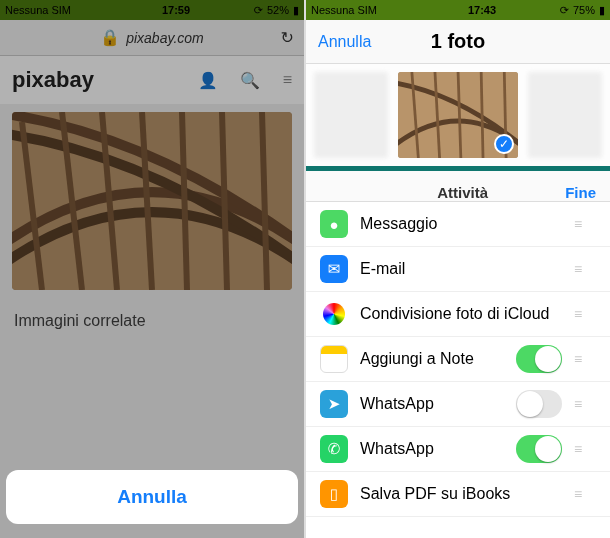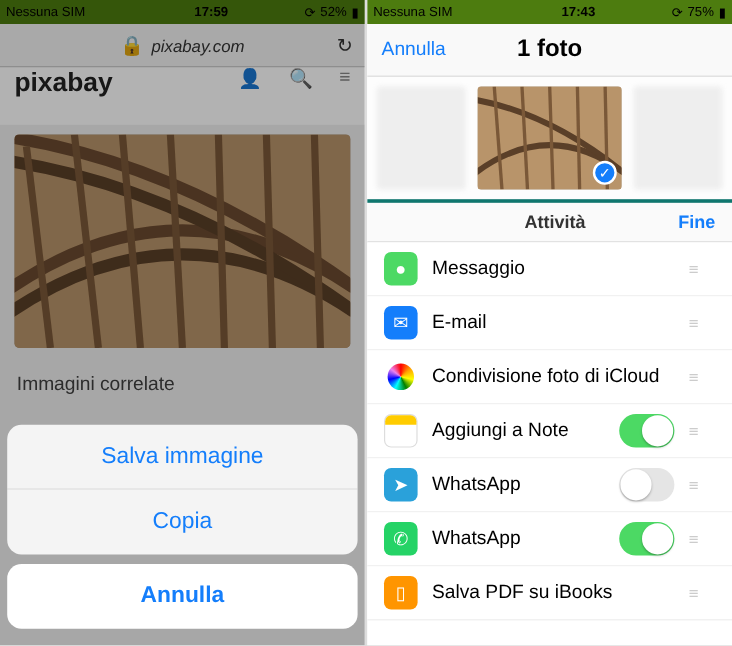--- a/index.html
+++ b/index.html
@@ -7,21 +7,21 @@
   .phone { width: 304px; height: 538px; background: #fff; position: relative; overflow: hidden; }
   .phone.left { background: #f0f0f0; }
   .status-bar { height: 20px; display: flex; align-items: center; justify-content: space-between; padding: 0 5px; font-size: 11px; background: #4d7c0f; }
   .status-left, .status-right { display: flex; align-items: center; gap: 4px; }
   .status-center { position: absolute; left: 50%; transform: translateX(-50%); font-weight: 600; margin-left: 24px; }
 
   
   .browser-bar { height: 36px; display: flex; align-items: center; justify-content: center; gap: 6px; background: #f2f2f2; border-bottom: 1px solid #ccc; position: relative; }
   .browser-bar .url { font-size: 14px; color: #333; font-style: italic; }
   .browser-bar .refresh { position: absolute; right: 10px; font-size: 16px; color: #333; }
-  .site-header { height: 48px; display: flex; padding: 0 12px; background: #fff; }
+  .site-header { height: 48px; display: flex; align-items: center; padding: 0 12px; background: #fff; }
   .logo { font-size: 22px; font-weight: 600; color: #222; flex: 1; }
   .site-icons { display: flex; gap: 22px; color: #888; }
   .hero-img { margin: 8px 12px; height: 178px; border-radius: 4px; position: relative; overflow: hidden; background:#aa9070; }
   .hero-img svg { width:100%; height:100%; display:block; }
   .related { padding: 14px 14px 0; color: #404040; font-size: 16px; }
   .dimmer { position: absolute; inset: 0; background: rgba(0,0,0,0.3); }
   .action-sheet { position: absolute; bottom: 6px; left: 6px; right: 6px; }
   .as-group { background: rgba(247,247,247,0.96); border-radius: 12px; overflow: hidden; margin-bottom: 8px; }
   .as-item { height: 54px; display: flex; align-items: center; justify-content: center; font-size: 19px; color: #147efb; border-bottom: 1px solid rgba(0,0,0,0.1); }
   .as-item:last-child { border-bottom: none; }
@@ -30,21 +30,21 @@
 
   
   .nav-bar { height: 44px; display: flex; align-items: center; padding: 0 12px; background: #f9f9f9; border-bottom: 1px solid #ddd; position: relative; }
   .nav-left { color: #147efb; font-size: 16px; }
   .nav-title { position: absolute; left: 50%; transform: translateX(-50%); font-weight: 600; font-size: 20px; }
   .thumb-row { height: 102px; display: flex; align-items: center; justify-content: center; gap: 10px; background: #fdfdfd; padding: 8px; }
   .thumb { width: 130px; height: 86px; border-radius: 3px; position: relative; background:#aa9070; overflow:hidden; }
   .thumb svg { width:100%; height:100%; display:block; }
   .thumb-blur { width: 80px; height: 86px; border-radius: 3px; background: #eee; filter: blur(2px); }
   .check { position: absolute; bottom: 4px; right: 4px; width: 20px; height: 20px; border-radius: 50%; background: #147efb; border: 2px solid #fff; display: flex; align-items: center; justify-content: center; color: #fff; font-size: 12px; }
-  .section-hdr { height: 36px; display: flex; align-items: center; padding: 0 14px; background: #fafafa; border-top: 3px solid #0f766e; border-bottom: 1px solid #ddd; }
+  .section-hdr { height: 36px; display: flex; align-items: flex-end; padding: 0 14px; background: #fafafa; border-top: 5px solid #0f766e; border-bottom: 1px solid #ddd; }
   .section-hdr .title { flex: 1; text-align: center; font-weight: 600; font-size: 15px; color:#333; }
   .section-hdr .done { color: #147efb; font-weight: 700; font-size: 15px; }
   .list { display: flex; flex-direction: column; }
   .row { height: 45px; display: flex; align-items: center; padding: 0 14px; border-bottom: 1px solid #eee; background: #fff; gap: 12px; }
   .app-icon { width: 28px; height: 28px; border-radius: 6px; display: flex; align-items: center; justify-content: center; font-size: 15px; color: #fff; flex-shrink: 0; }
   .row-label { flex: 1; font-size: 16px; color: #000; }
   .grip { width: 22px; color: #ccc; font-size: 14px; letter-spacing: -2px; }
   .toggle { width: 46px; height: 28px; border-radius: 14px; position: relative; background: #e5e5e5; }
   .toggle.on { background: #4cd964; }
   .toggle .knob { width: 26px; height: 26px; border-radius: 50%; background: #fff; position: absolute; top: 1px; left: 1px; box-shadow: 0 1px 2px rgba(0,0,0,0.3); }
@@ -94,24 +94,20 @@
         <line x1="170" y1="0" x2="175" y2="178"></line>
           <line x1="210" y1="0" x2="215" y2="178"></line>
         <line x1="250" y1="0" x2="255" y2="178"></line>
       </g>
     </svg>
   </div>
   <div class="related">Immagini correlate</div>
 
   <div class="dimmer"></div>
   <div class="action-sheet">
-    <div class="as-group">
-      <div class="as-item">Salva immagine</div>
-      <div class="as-item">Copia</div>
-    </div>
     <div class="as-group as-cancel">
       <div class="as-item">Annulla</div>
     </div>
   </div>
 </div>
 
 <div class="phone">
   <div class="status-bar">
     <div class="status-left">
         <span>Nessuna SIM</span>

